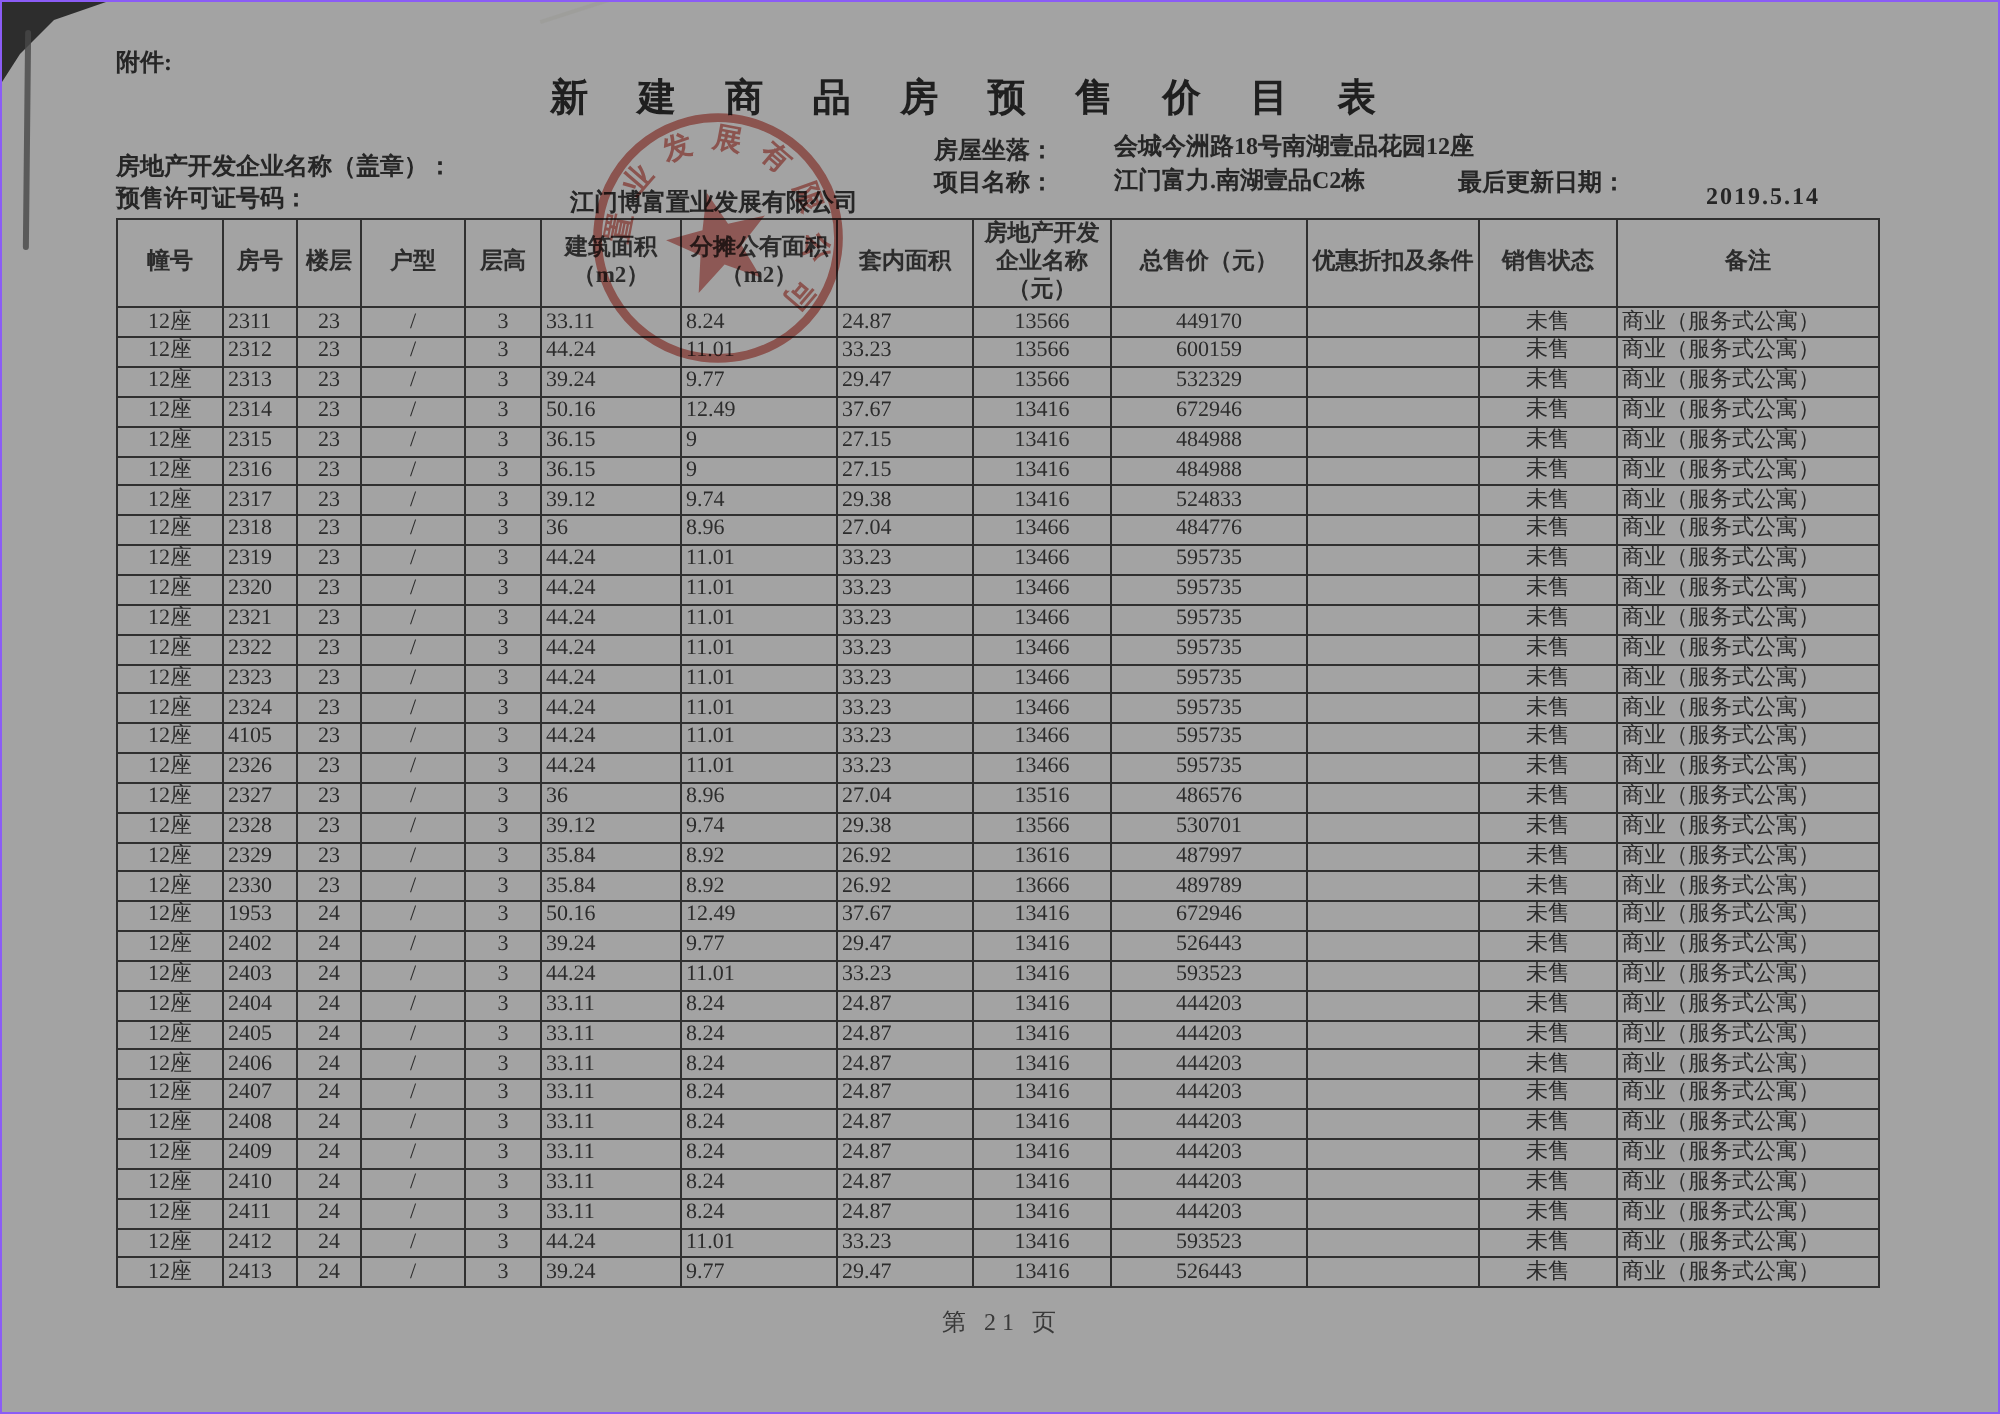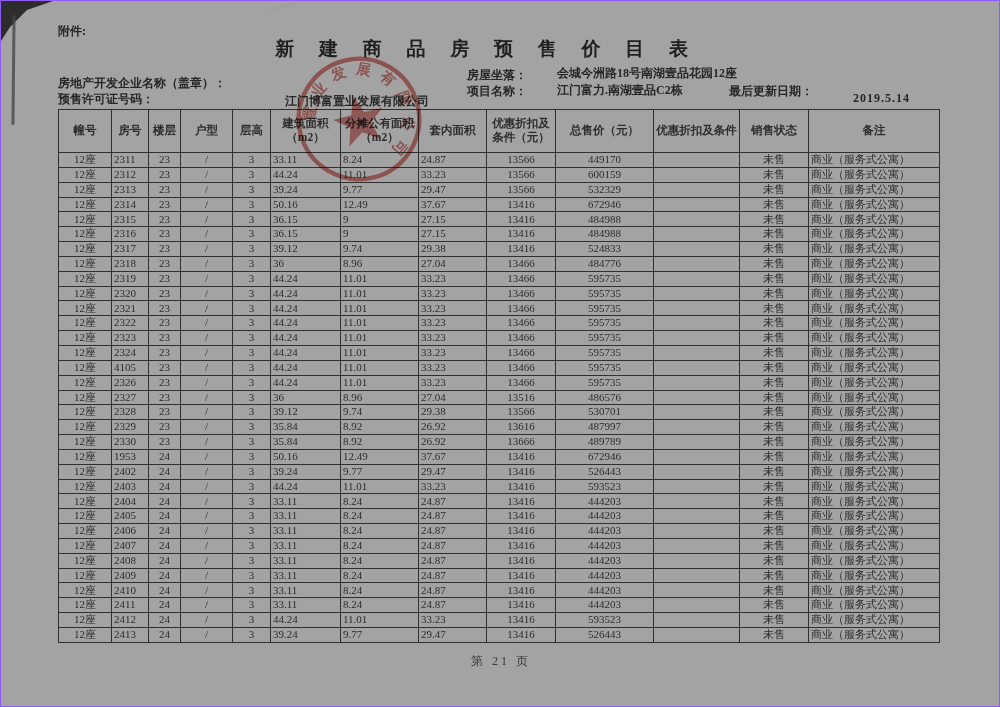--- a/index.html
+++ b/index.html
@@ -88,21 +88,21 @@
     <thead>
       <tr id="price-head">
           <th>幢号</th>
           <th>房号</th>
           <th>楼层</th>
           <th>户型</th>
           <th>层高</th>
           <th>建筑面积（m2）</th>
           <th>分摊公有面积（m2）</th>
           <th>套内面积</th>
-          <th>优惠折扣及条件（元）</th>
+          <th>房地产开发企业名称（元）</th>
           <th>总售价（元）</th>
           <th>优惠折扣及条件</th>
           <th>销售状态</th>
           <th>备注</th>
         </tr>
     </thead>
     <tbody id="price-body">
         <tr>
           <td class="ac">12座</td>
           <td class="al">2311</td>

